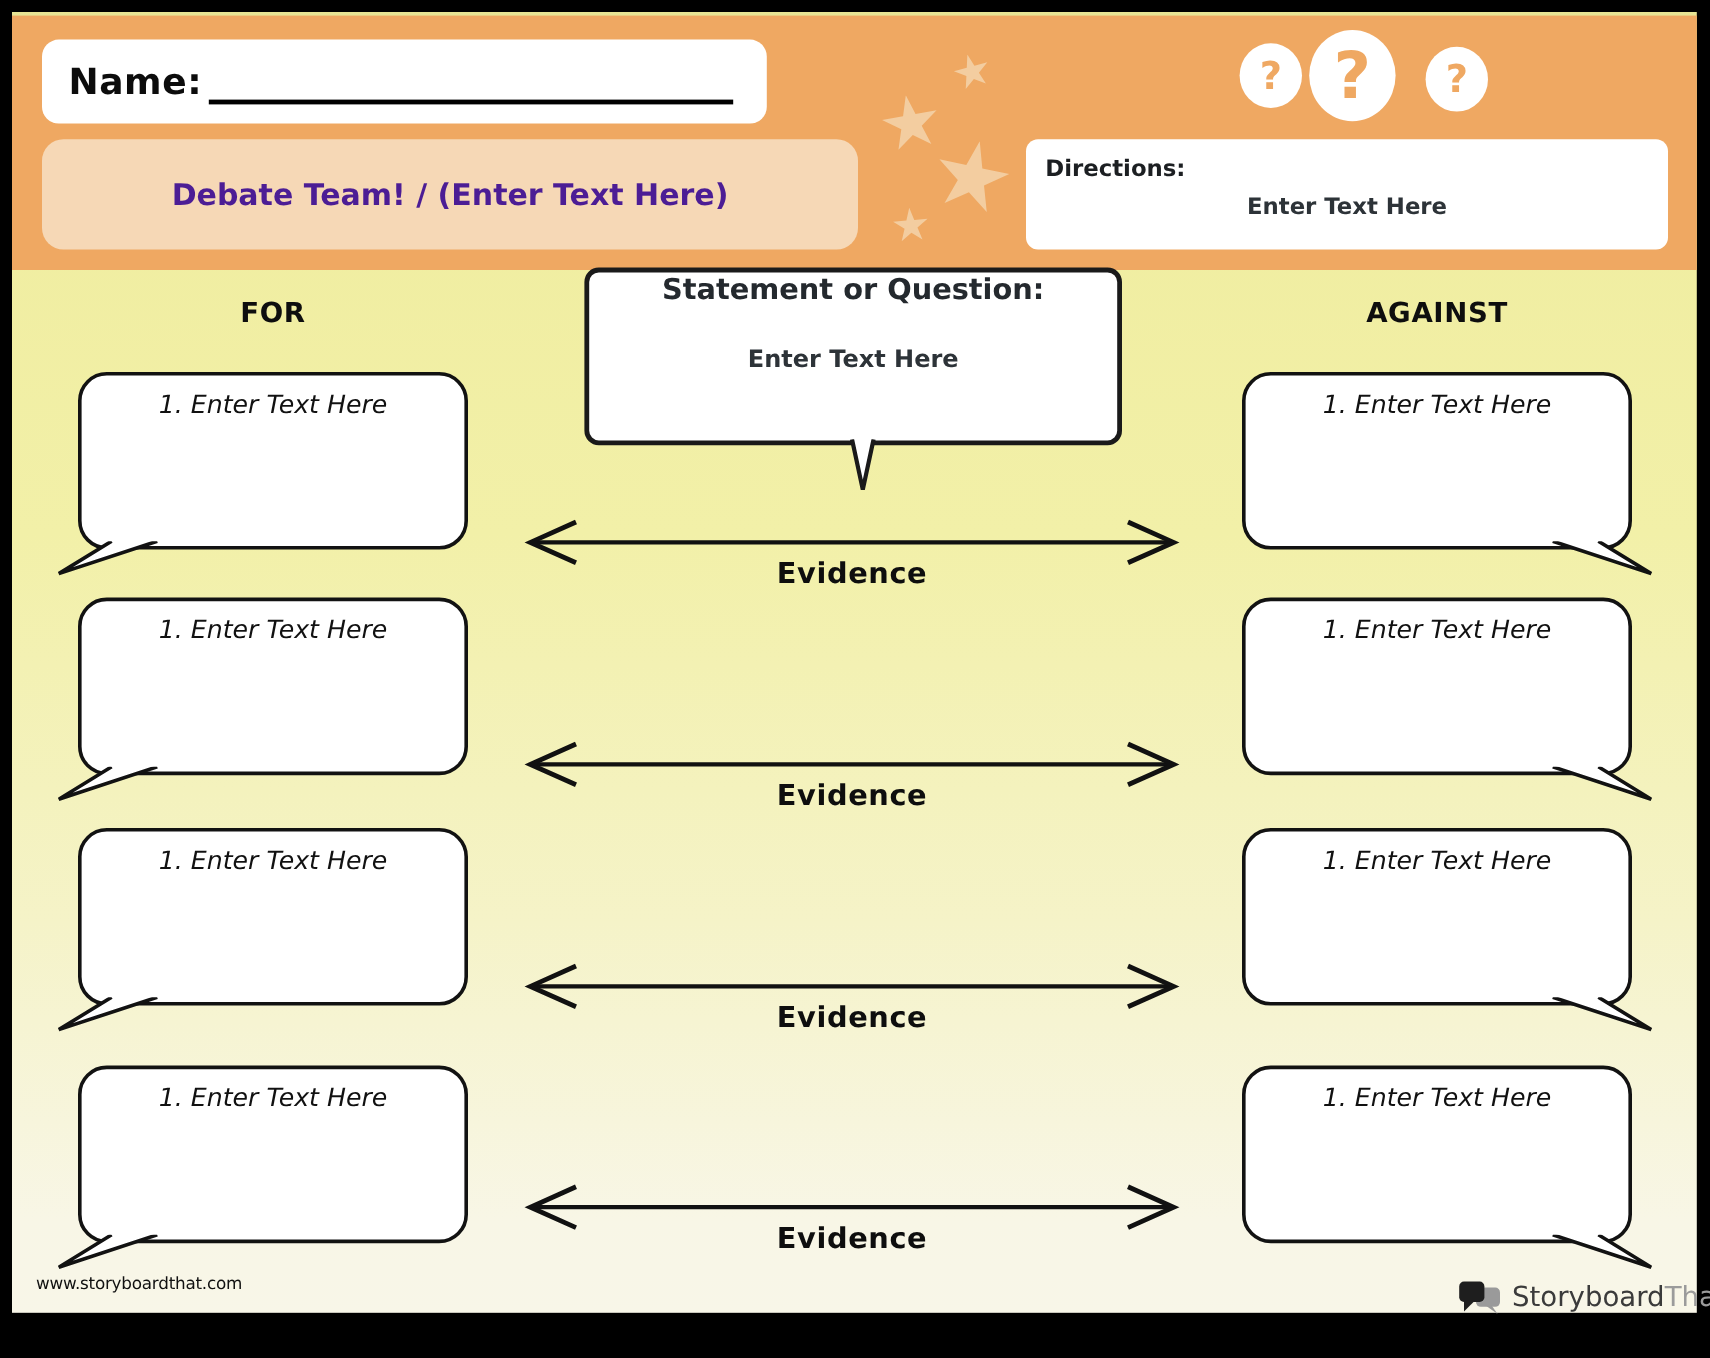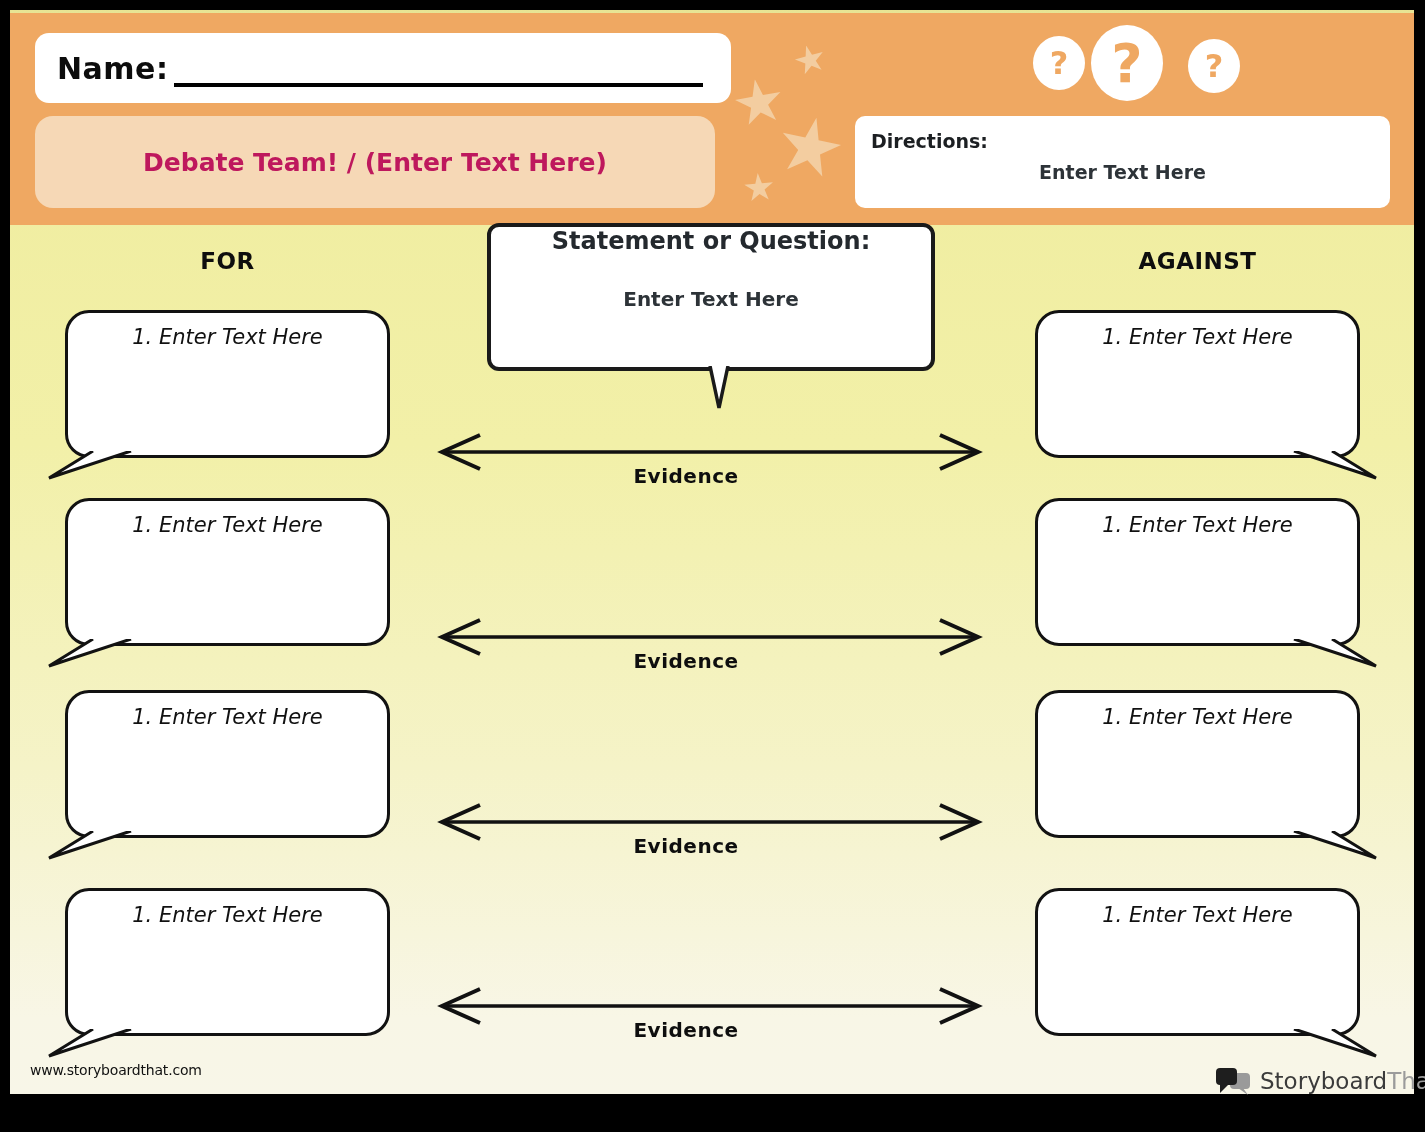--- a/index.html
+++ b/index.html
@@ -10,31 +10,31 @@
   }
   .page{
     position:absolute;left:10px;top:10px;width:1404px;height:1084px;
     background:linear-gradient(180deg,#e7e494 0%,#efec9d 3%,#f2f0a8 40%,#f5f3c8 70%,#f8f6e6 93%,#f8f6e8 100%);
   }
   
   .header-band{
     position:absolute;left:0;top:3px;width:100%;height:212px;background:#efa862;
   }
   .name-box{
-    position:absolute;left:25px;top:20px;width:696px;height:70px;
+    position:absolute;left:25px;top:20px;width:604px;height:70px;
     background:#fff;border-radius:14px;display:flex;align-items:center;
     padding:0 26px 0 22px;box-sizing:border-box;
   }
   .name-label{font-size:30px;font-weight:bold;color:#0c0c0c;letter-spacing:0.5px;}
   .name-line{flex:1;height:0;border-bottom:4px solid #000;align-self:flex-end;margin:0 2px 16px 6px;}
   .debate-box{
     position:absolute;left:25px;top:103px;width:680px;height:92px;
     background:#f6d8b6;border-radius:18px;display:flex;align-items:center;justify-content:center;
   }
-  .debate-title{font-size:25px;font-weight:bold;color:#be185d;}
+  .debate-title{font-size:25px;font-weight:bold;color:#4c1d95;}
   .star{
     position:absolute;background:#f3cda0;
     clip-path:polygon(50% 0%,61% 35%,98% 35%,68% 57%,79% 91%,50% 70%,21% 91%,32% 57%,2% 35%,39% 35%);
   }
   .q-circle{
     position:absolute;background:#fff;border-radius:50%;
     display:flex;align-items:center;justify-content:center;
     color:#efa862;font-weight:bold;
   }
   .directions-box{
@@ -63,22 +63,22 @@
   }
   .bubble-text{
     font-style:italic;font-size:21px;color:#111;padding:12px 16px;line-height:1.2;
   }
   .tail{position:absolute;width:90px;height:30px;top:calc(100% - 4px);}
   .tail-left{left:-25px;}
   .tail-right{right:-25px;}
   
   .evidence-arrow{position:absolute;left:420px;width:560px;height:42px;}
   .evidence-label{
-    position:absolute;left:396px;width:560px;text-align:center;
-    font-size:20px;font-weight:bold;color:#0e0e0e;letter-spacing:0.5px;
+    position:absolute;left:420px;width:560px;text-align:center;
+    font-size:24px;font-weight:bold;color:#0e0e0e;letter-spacing:0.5px;
   }
   
   .footer-url{
     position:absolute;left:20px;top:1052px;font-size:14px;font-weight:normal;color:#111;
     letter-spacing:-0.2px;
   }
   .logo{
     position:absolute;left:1205px;top:1056px;display:flex;align-items:center;gap:7px;
   }
   .logo-text{font-size:23px;}

